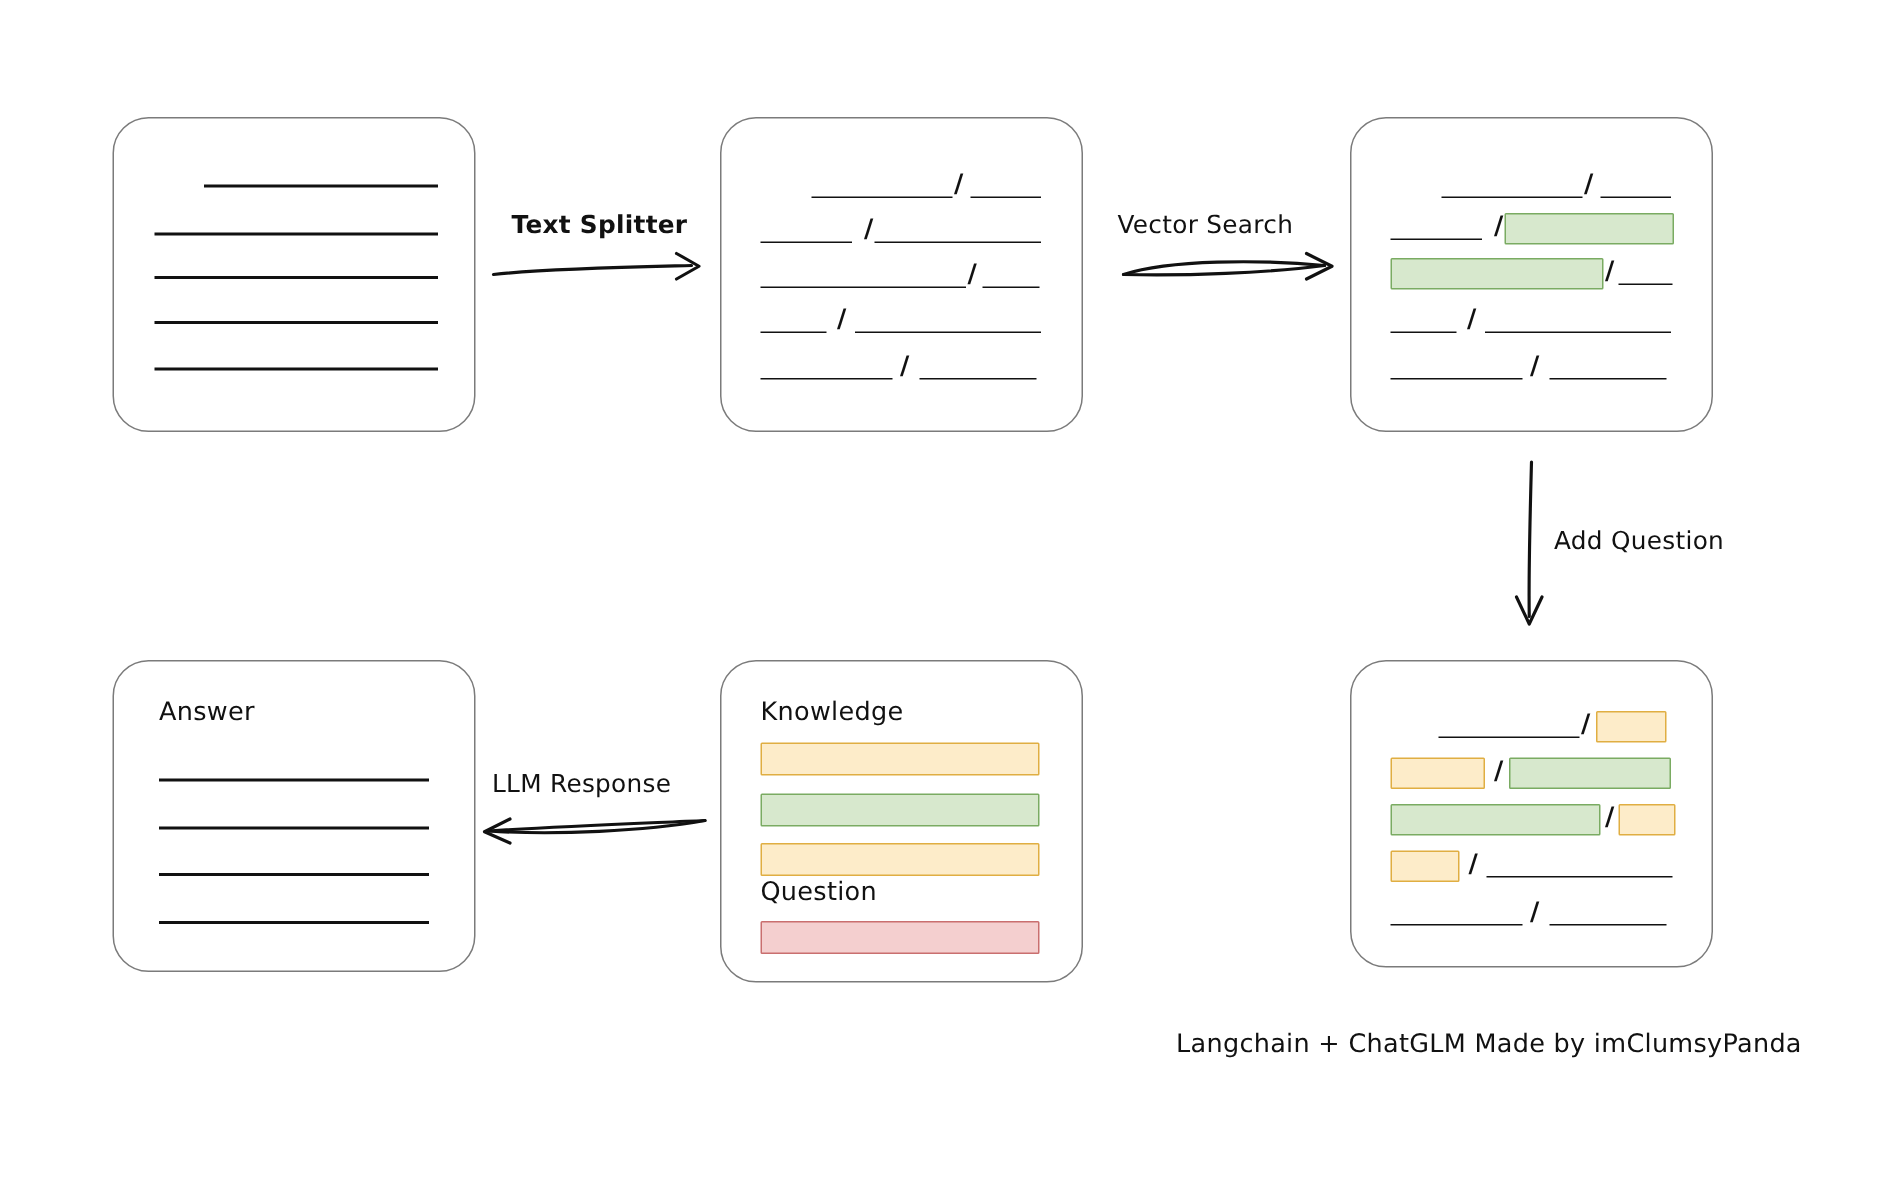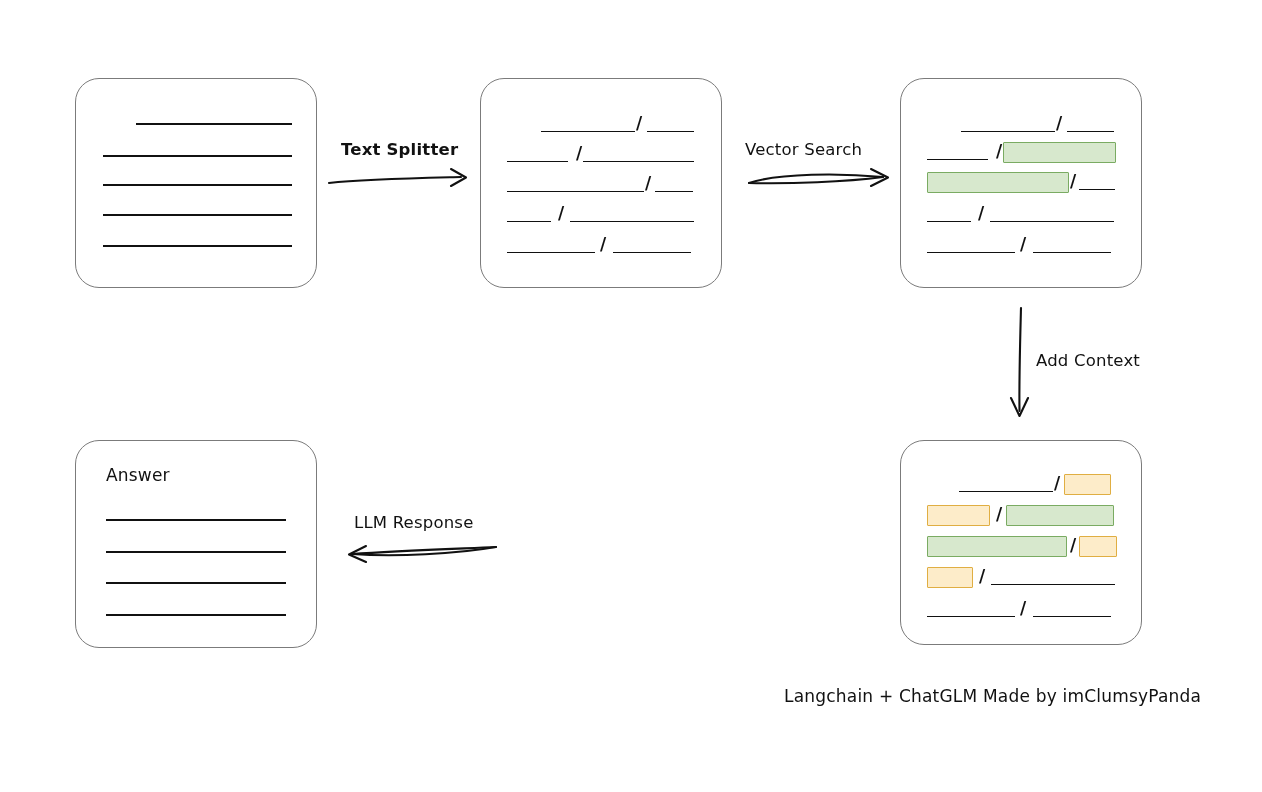--- a/index.html
+++ b/index.html
@@ -251,21 +251,21 @@
         <span class="gap" style="width:4px;"></span>
         <span class="slash">/</span>
         <span class="gap" style="width:6px;"></span>
         <span class="seg" style="width:78px;"></span>
       </div>
 
     </div>
   </div>
 
   <div class="arrow-wrap" style="left:1000px; top:305px; width:170px; height:118px;">
-    <div class="arrow-label" style="left:36px; top:46px;">Add Context</div>
+    <div class="arrow-label" style="left:36px; top:46px;">Add Question</div>
     <svg class="arrow-svg" style="left:0; top:0;" width="40" height="118" viewBox="0 0 40 118">
       <path d="M21,3 C20,40 19,75 19.5,106" fill="none" stroke="#111111" stroke-width="2.1" stroke-linecap="round"></path>
       <path d="M11,93 L19.5,111 L28,93" fill="none" stroke="#111111" stroke-width="2.1" stroke-linejoin="round" stroke-linecap="round"></path>
     </svg>
   </div>
 
   <div class="card" style="left:900px; top:440px; width:242px; height:205px;">
     <div class="card-body">
 
       <div class="row" style="top:32px; padding:0 26px;">
@@ -305,22 +305,37 @@
         <span class="gap" style="width:4px;"></span>
         <span class="slash">/</span>
         <span class="gap" style="width:6px;"></span>
         <span class="seg" style="width:78px;"></span>
       </div>
 
     </div>
   </div>
 
 
-
-  <div class="arrow-wrap" style="left:320px; top:508px; width:155px; height:60px;margin-left:26px;">
+  <div class="card" style="left:480px; top:440px; width:242px; height:215px;">
+    <div class="card-body">
+
+      <div class="card-label" style="left:26px; top:24px;">Knowledge</div>
+
+      <div class="wbar yellow" style="left:26px; top:54px; width:186px;"></div>
+      <div class="wbar green" style="left:26px; top:88px; width:186px;"></div>
+      <div class="wbar yellow" style="left:26px; top:121px; width:186px;"></div>
+
+      <div class="card-label" style="left:26px; top:144px;">Question</div>
+
+      <div class="wbar red" style="left:26px; top:173px; width:186px;"></div>
+
+    </div>
+  </div>
+
+  <div class="arrow-wrap" style="left:320px; top:508px; width:155px; height:60px;">
     <div class="arrow-label" style="left:8px; top:5px;">LLM Response</div>
     <svg class="arrow-svg" style="left:0; top:30px;" width="155" height="28" viewBox="0 0 155 28">
       <path d="M150,9 C110,16 50,19 6,16" fill="none" stroke="#111111" stroke-width="2.1" stroke-linecap="round"></path>
       <path d="M150,9 C105,11 50,13 6,16" fill="none" stroke="#111111" stroke-width="2.1" stroke-linecap="round"></path>
       <path d="M20,8 L3,16.5 L20,24" fill="none" stroke="#111111" stroke-width="2.1" stroke-linejoin="round" stroke-linecap="round"></path>
     </svg>
   </div>
 
   <div class="card" style="left:75px; top:440px; width:242px; height:208px;">
     <div class="card-body">

